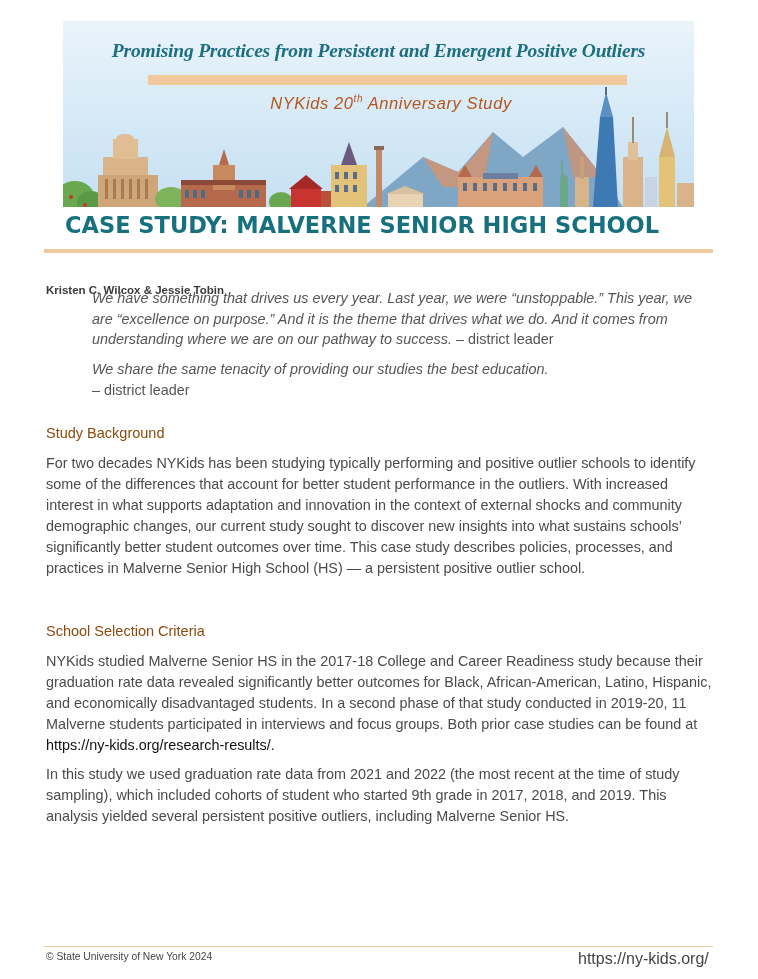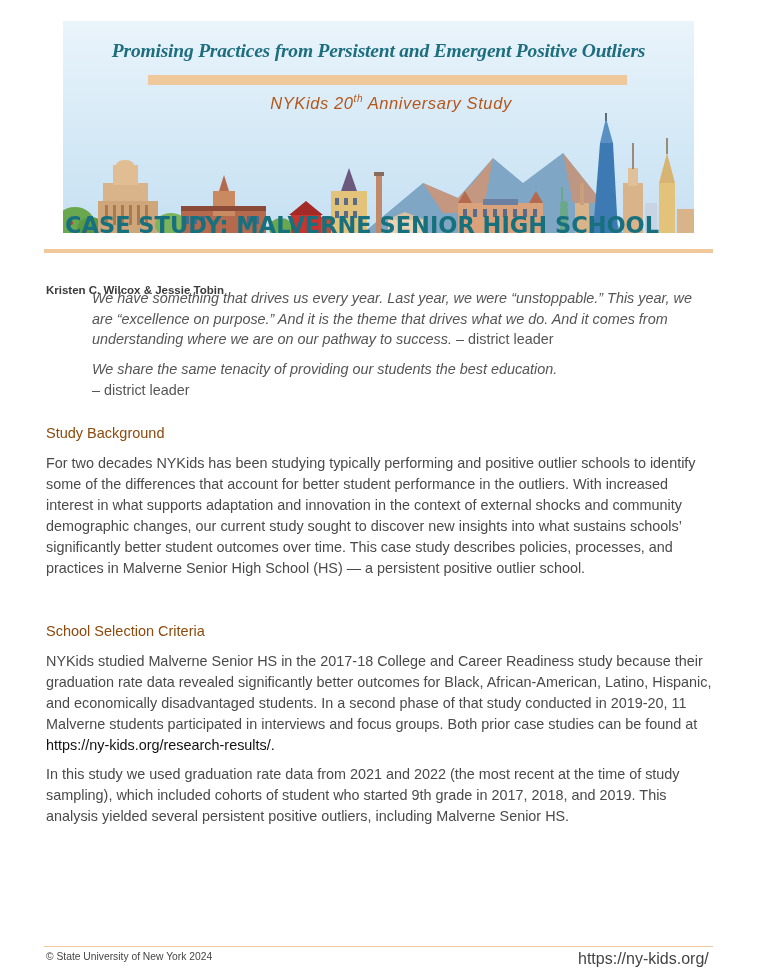--- a/index.html
+++ b/index.html
@@ -1,21 +1,21 @@
 <!DOCTYPE html>
 <html><head>
   <meta charset="utf-8">
   <style>
     * { box-sizing: border-box; margin: 0; padding: 0; }
     html, body { width: 758px; height: 979px; background: #ffffff; overflow: hidden; }
     body { position: relative; font-family: "Liberation Sans", sans-serif; color: #404040; }
 
     
     .banner {
-      position: absolute; left: 63px; top: 21px; width: 631px; height: 212px;
+      position: absolute; left: 63px; top: 21px; width: 631px; height: 186px;
       background: linear-gradient(180deg, #eaf4fb 0%, #d8ebf7 45%, #c6e0f2 100%);
       overflow: hidden;
     }
     .banner-title {
       position: absolute; left: 0; right: 0; top: 19px; text-align: center;
       font-family: "Liberation Serif", serif; font-style: italic; font-weight: bold;
       font-size: 19.5px; color: #1d6e7e; letter-spacing: -0.2px;
     }
     .banner-rule {
       position: absolute; left: 85px; top: 54px; width: 479px; height: 10px;
@@ -187,21 +187,21 @@
     <rect x="614" y="96" width="17" height="24" fill="#d9b48a"></rect>
   </svg>
 </div>
 
 <h1 class="case-title">CASE STUDY: MALVERNE SENIOR HIGH SCHOOL</h1>
 <div class="title-rule"></div>
 <div class="authors">Kristen C. Wilcox &amp; Jessie Tobin</div>
 
 <div class="quote quote1"><span class="q-text">We have something that drives us every year. Last year, we were “unstoppable.” This year, we are “excellence on purpose.” And it is the theme that drives what we do. And it comes from understanding where we are on our pathway to success.</span><span> – district leader</span></div>
 <div class="quote quote2">
-    <div class="q-text">We share the same tenacity of providing our students the best education.</div>
+    <div class="q-text">We share the same tenacity of providing our studies the best education.</div>
     <div>– district leader</div>
   </div>
 
 <h2 class="section-heading h1">Study Background</h2>
 <p class="para p1">For two decades NYKids has been studying typically performing and positive outlier schools to identify some of the differences that account for better student performance in the outliers. With increased interest in what supports adaptation and innovation in the context of external shocks and community demographic changes, our current study sought to discover new insights into what sustains schools’ significantly better student outcomes over time. This case study describes policies, processes, and practices in Malverne Senior High School (HS) — a persistent positive outlier school.</p>
 
 <h2 class="section-heading h2">School Selection Criteria</h2>
 <p class="para p2"><span>NYKids studied Malverne Senior HS in the 2017-18 College and Career Readiness study because their graduation rate data revealed significantly better outcomes for Black, African-American, Latino, Hispanic, and economically disadvantaged students. In a second phase of that study conducted in 2019-20, 11 Malverne students participated in interviews and focus groups. Both prior case studies can be found at </span><a class="link">https://ny-kids.org/research-results/.</a></p>
 <p class="para p3">In this study we used graduation rate data from 2021 and 2022 (the most recent at the time of study sampling), which included cohorts of student who started 9th grade in 2017, 2018, and 2019. This analysis yielded several persistent positive outliers, including Malverne Senior HS.</p>
 

